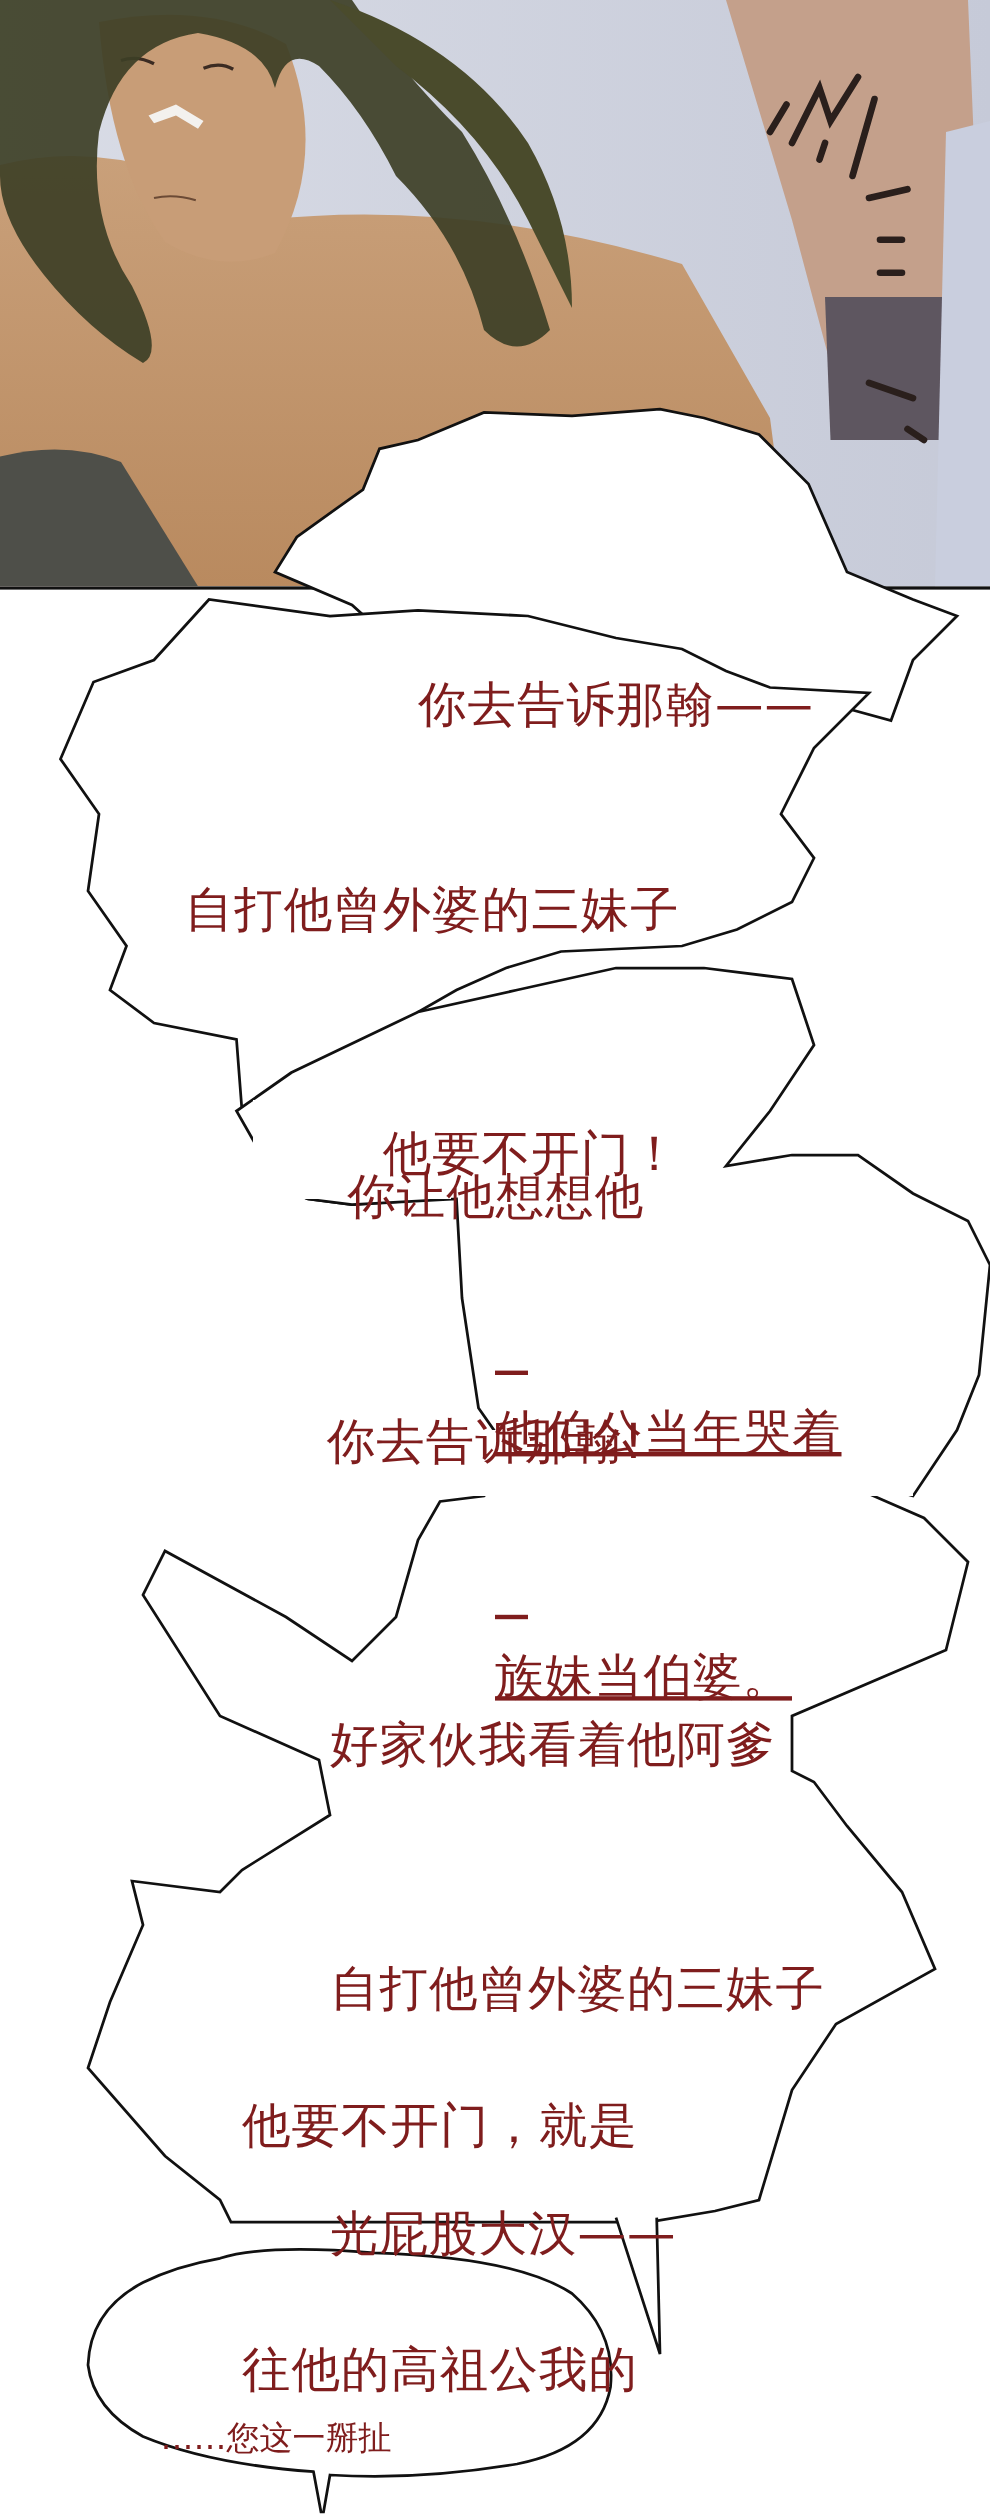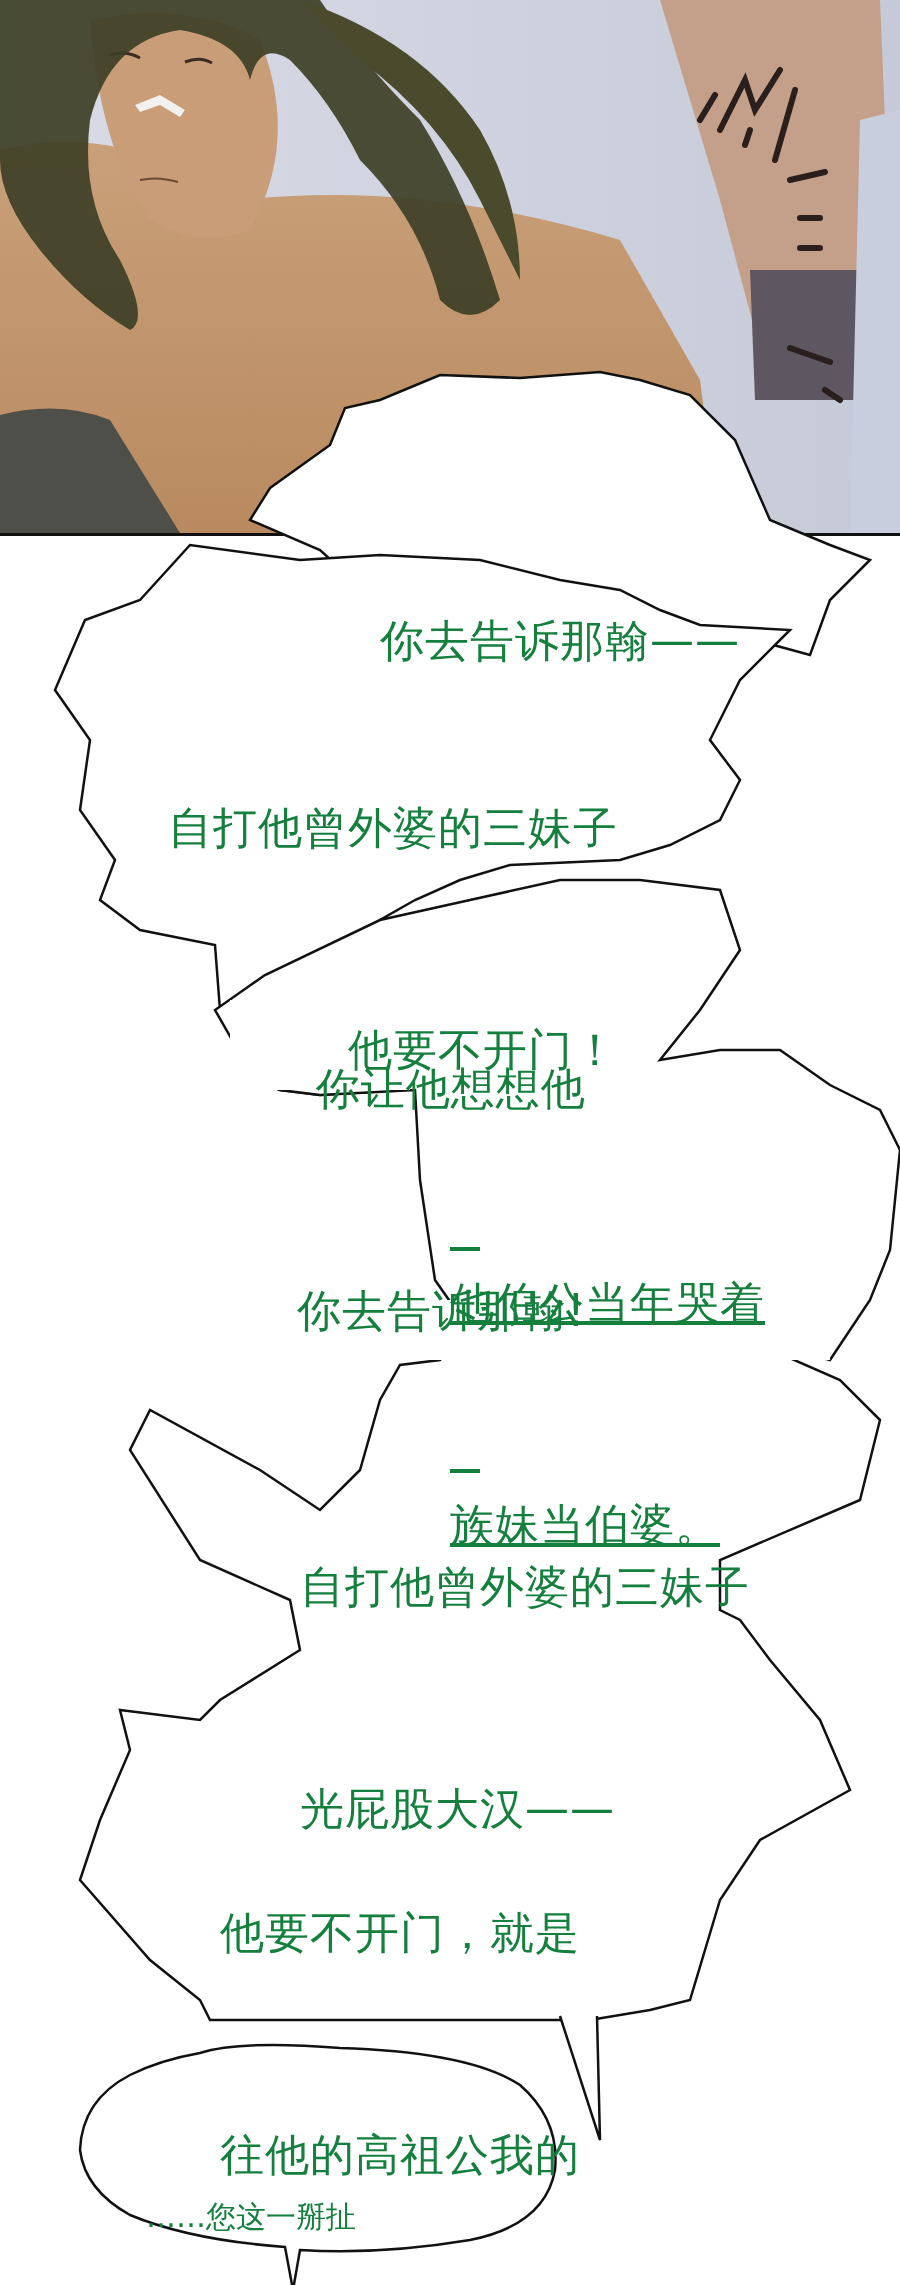--- a/index.html
+++ b/index.html
@@ -2,21 +2,21 @@
 <html><head>
 <meta charset="utf-8">
 <style>
   html, body { margin: 0; padding: 0; background: #ffffff; }
   body { width: 900px; height: 2285px; position: relative; overflow: hidden;
          font-family: "DejaVu Sans", "Liberation Sans", sans-serif; }
   #panel { position: absolute; left: 0; top: 0; width: 900px; height: 533px; overflow: hidden;
            border-bottom: 3px solid #111; }
   #panel svg { display: block; }
   #bubbles { position: absolute; left: 0; top: 0; width: 900px; height: 2285px; }
-  .txt { position: absolute; color: #15803d; font-size: 44px; line-height: 74px; white-space: pre; letter-spacing: 1px; }
+  .txt { position: absolute; color: #7f1d1d; font-size: 44px; line-height: 74px; white-space: pre; letter-spacing: 1px; }
   .txt.small { font-size: 30px; line-height: 50px; letter-spacing: 0; }
   .line { display: block; }
 </style>
 </head>
 <body>
 
 <div id="panel">
   <svg width="900" height="533" viewBox="0 0 900 533">
     <defs>
       <linearGradient id="skin" x1="0" y1="0" x2="0" y2="1">
@@ -90,20 +90,21 @@
 </div>
 <div class="txt" style="left:297px; top:904px;text-align:right;">
   <span class="line">你让他想想他</span>
   <span class="line">你去告诉那翰!</span>
 </div>
 <div class="txt" style="left:450px; top:1118px;text-decoration:underline;">
   <span class="line">他伯公当年哭着</span>
   <span class="line">族妹当伯婆。</span>
 </div>
 <div class="txt" style="left:300px; top:1402px;">
+  <span class="line">好家伙我看着他阿爹</span>
   <span class="line">自打他曾外婆的三妹子</span>
   <span class="line">光屁股大汉——</span>
 </div>
 <div class="txt" style="left:220px; top:1748px;">
   <span class="line">他要不开门，就是</span>
   <span class="line">往他的高祖公我的</span>
   
 </div>
 <div class="txt small" style="left:146px; top:2092px;">
   <span class="line">……您这一掰扯</span>

